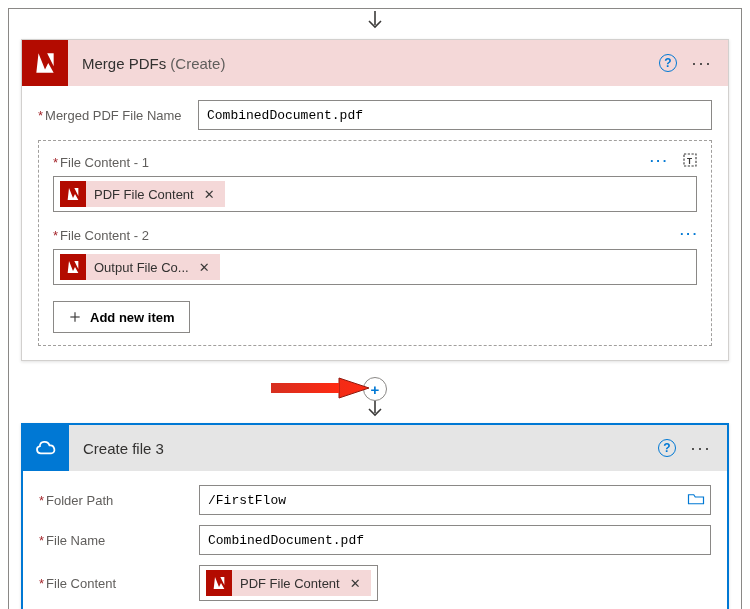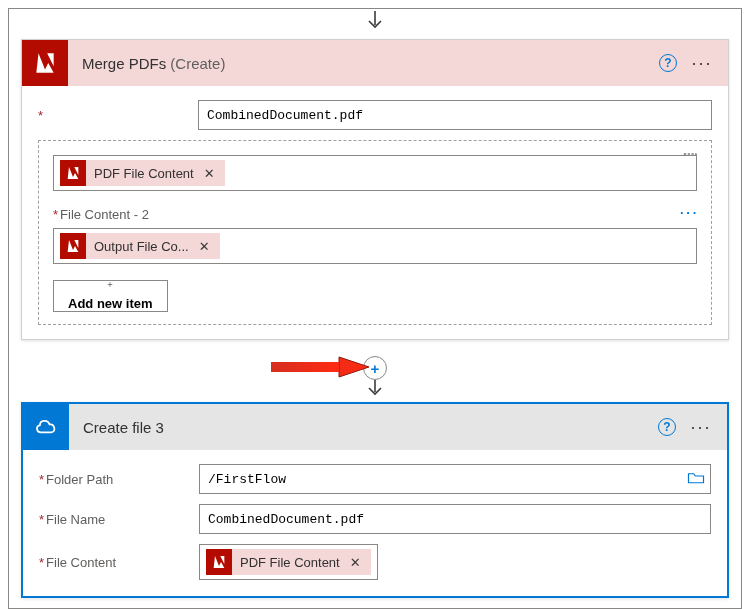--- a/index.html
+++ b/index.html
@@ -159,21 +159,20 @@
       border: 1px solid #8a8886;
       background: #fff;
       height: 32px;
       padding: 0 14px;
       display: inline-flex;
       align-items: center;
       gap: 8px;
       font-size: 13px;
       font-weight: 600;
       cursor: pointer;
-      flex-direction: column;
     }
     .connector {
       display: flex;
       flex-direction: column;
       align-items: center;
       position: relative;
       height: 52px;
     }
     .plus-node {
       width: 24px; height: 24px; border-radius: 50%;
@@ -229,37 +228,41 @@
       </div>
       <div class="header-actions">
         <div class="help-circle">?</div>
         <div class="ellipsis">···</div>
       </div>
     </div>
     <div class="card-body">
       <div class="row">
         <div class="label">
           <span class="req">*</span>
+          <span>Merged PDF File Name</span>
         </div>
         <div class="input-wrap">
           <input class="text-input" type="text" value="CombinedDocument.pdf" style="">
         </div>
       </div>
 
       <div class="dashed-section">
         <div class="group-actions">
           <span class="dots3">···</span>
           <svg width="18" height="18" viewBox="0 0 24 24">
             <rect x="4" y="4" width="16" height="16" fill="none" stroke="#3b3a39" stroke-width="1.5" stroke-dasharray="3,2"></rect>
             <text x="8" y="17" font-size="11" fill="#3b3a39" font-weight="700">T</text>
           </svg>
         </div>
 
         
         <div class="file-content-group">
+          <div class="group-label">
+            <span class="req">*</span><span>File Content - 1</span>
+          </div>
           <div class="token-row">
             <span class="token">
               <span class="mini-icon">
                 <svg width="16" height="16" viewBox="0 0 24 24">
                     <path fill="#fff" d="M6 3 L12 18 L15 12 L20 21 L4 21 Z M14 3 L20 3 L20 15 Z"></path>
                   </svg>
               </span>
               <span>PDF File Content</span>
               <span class="token-x">✕</span>
             </span>

